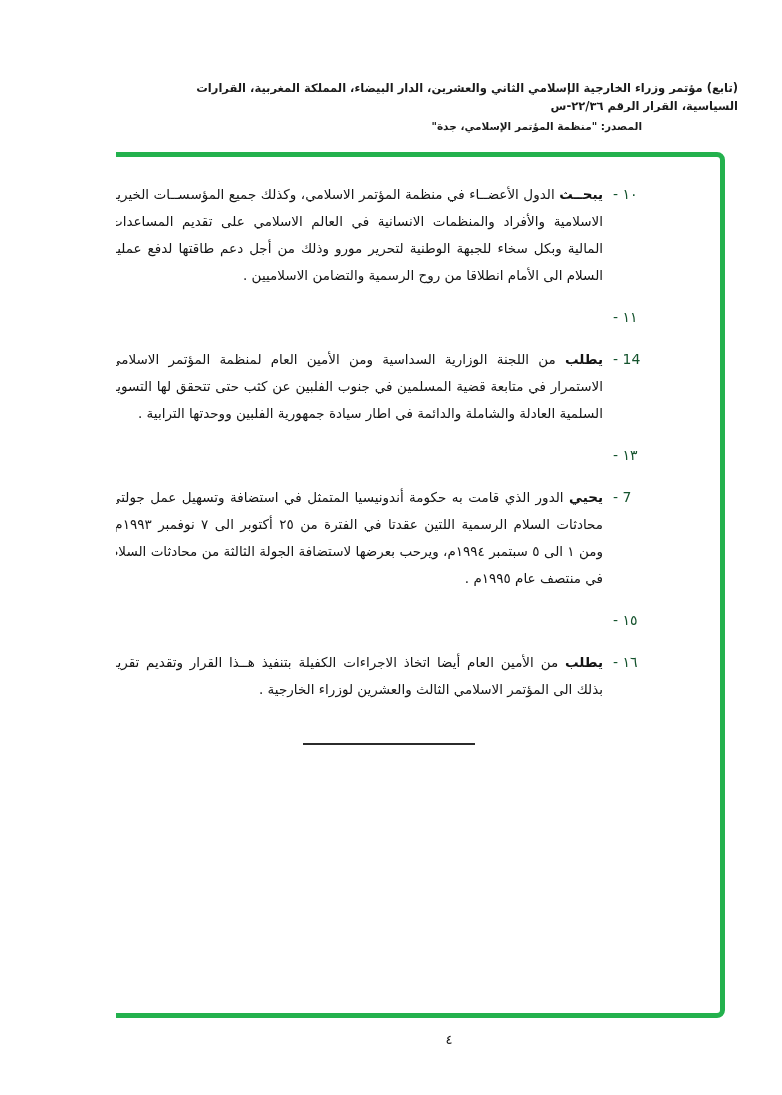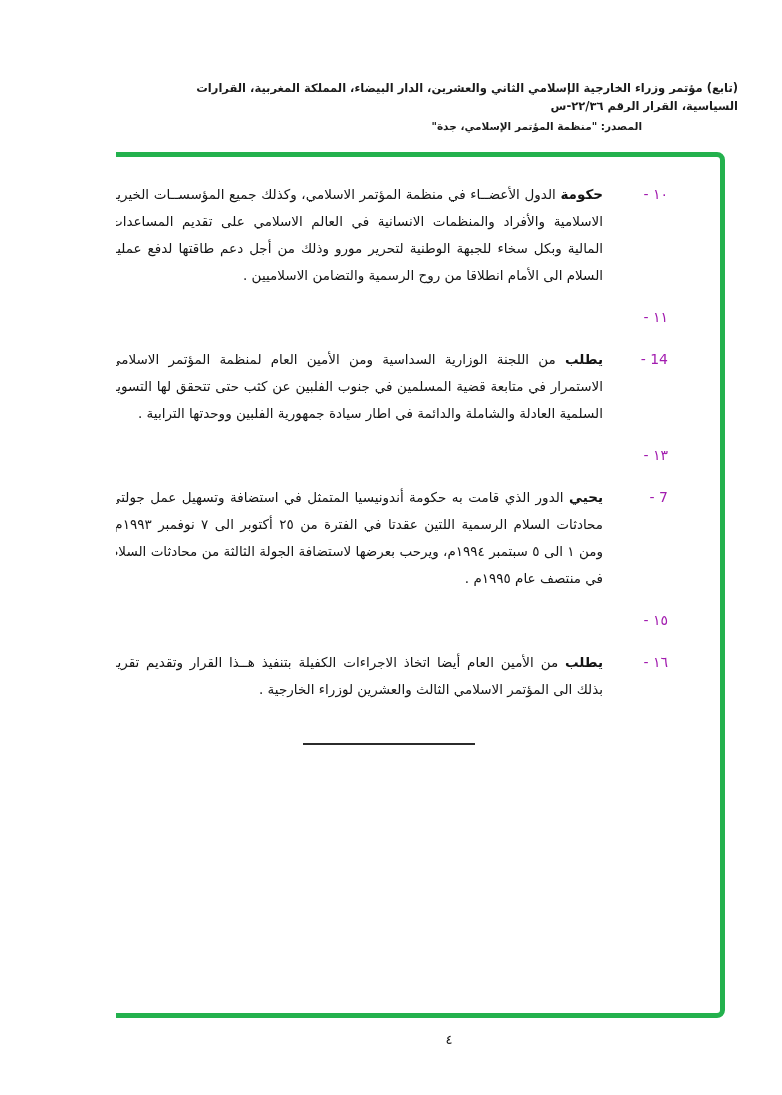--- a/index.html
+++ b/index.html
@@ -44,23 +44,23 @@
     }
     .item {
       display: flex;
       column-gap: 10px;
       margin-bottom: 15px;
     }
     .item-num {
       flex: 0 0 55px;
       font-size: 14px;
       line-height: 27px;
-      text-align: right;
+      text-align: left;
       white-space: nowrap;
-      color: #a21caf;
+      color: #14532d;
     }
     .item-body {
       flex: 1;
       font-size: 13.5px;
       line-height: 27px;
       text-align: justify;
       text-align-last: right;
       color: #141414;
     }
     .item-body .lead { font-weight: bold; }
@@ -85,21 +85,21 @@
 
   <div class="doc-header">
     <div class="line1">(تابع) مؤتمر وزراء الخارجية الإسلامي الثاني والعشرين، الدار البيضاء، المملكة المغربية، القرارات السياسية، القرار الرقم ٢٢/٣٦-س</div>
     <div class="line2">المصدر:  "منظمة المؤتمر الإسلامي، جدة"</div>
   </div>
 
   <div class="frame">
 
     <div class="item">
       <div class="item-num">١٠ -</div>
-      <div class="item-body"><b class="lead">حكومة</b><span> الدول الأعضــاء في منظمة المؤتمر الاسلامي، وكذلك جميع المؤسســات الخيرية الاسلامية والأفراد والمنظمات الانسانية في العالم الاسلامي على تقديم المساعدات المالية وبكل سخاء للجبهة الوطنية لتحرير مورو وذلك من أجل دعم طاقتها لدفع عملية السلام الى الأمام انطلاقا من روح الرسمية والتضامن الاسلاميين .</span></div>
+      <div class="item-body"><b class="lead">يبحــث</b><span> الدول الأعضــاء في منظمة المؤتمر الاسلامي، وكذلك جميع المؤسســات الخيرية الاسلامية والأفراد والمنظمات الانسانية في العالم الاسلامي على تقديم المساعدات المالية وبكل سخاء للجبهة الوطنية لتحرير مورو وذلك من أجل دعم طاقتها لدفع عملية السلام الى الأمام انطلاقا من روح الرسمية والتضامن الاسلاميين .</span></div>
     </div>
 
     <div class="item">
       <div class="item-num">١١ -</div>
     </div>
 
     <div class="item">
       <div class="item-num">14 -</div>
       <div class="item-body"><b class="lead">يطلب</b><span> من اللجنة الوزارية السداسية ومن الأمين العام لمنظمة المؤتمر الاسلامي الاستمرار في متابعة قضية المسلمين في جنوب الفلبين عن كثب حتى تتحقق لها التسوية السلمية العادلة والشاملة والدائمة في اطار سيادة جمهورية الفلبين ووحدتها الترابية .</span></div>
     </div>

